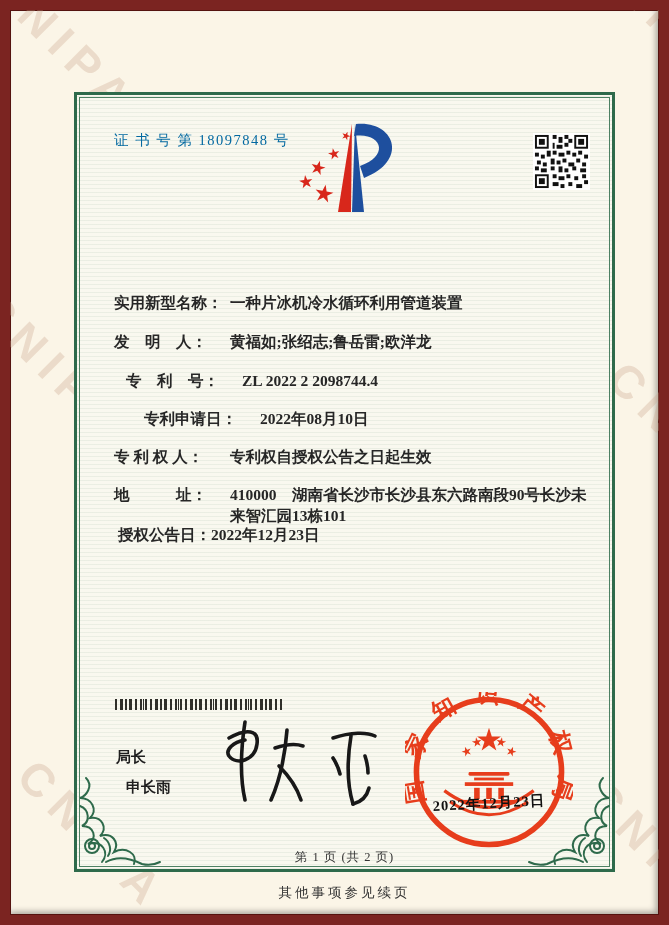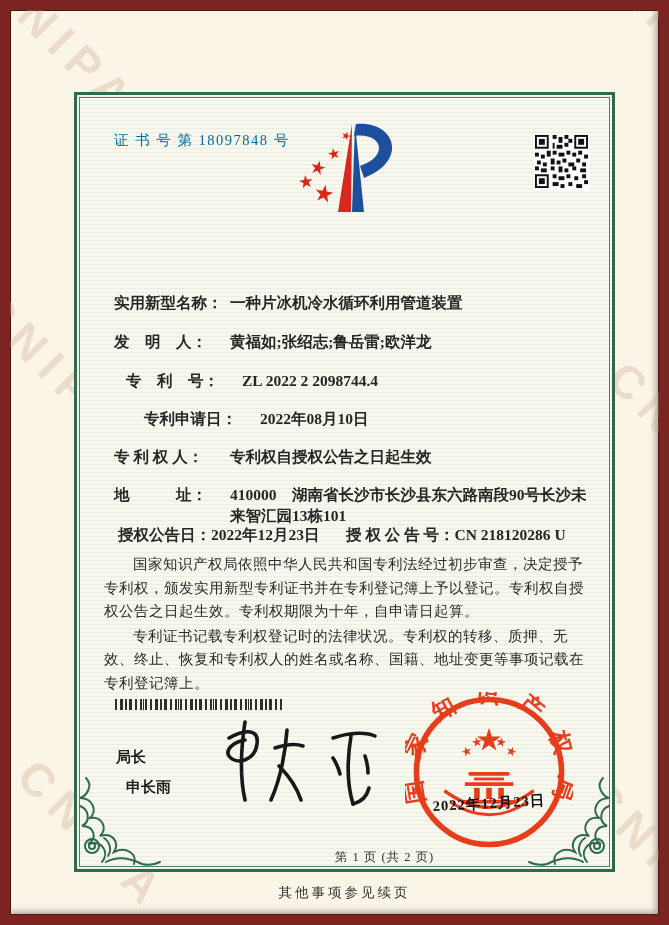--- a/index.html
+++ b/index.html
@@ -54,21 +54,21 @@
       repeating-linear-gradient(90deg,#15150f 0 2px,transparent 2px 5px),
       repeating-linear-gradient(90deg,#15150f 0 1px,transparent 1px 7px);
     opacity:.88;
   }
   .director{font-family:"Liberation Sans","DejaVu Sans",sans-serif;font-weight:700;font-size:15px;color:#1f1f1f;}
   .sealdate{
     font-size:14.5px;font-weight:600;color:#111;
     width:170px;text-align:center;letter-spacing:1px;
     transform:rotate(-3deg);
   }
-  .pageinfo{width:541px;text-align:center;font-size:12.5px;color:#333;letter-spacing:1px;margin-left:40px;}
+  .pageinfo{width:541px;text-align:center;font-size:12.5px;color:#333;letter-spacing:1px;}
   .footnote{width:669px;text-align:center;font-size:13.5px;color:#333;letter-spacing:3px;}
 </style>
 </head>
 <body>
 
 <div class="cert">
 
   <div class="wm" style="left:-42px;top:6px;">CNIPA</div>
   <div class="wm" style="left:556px;top:-22px;">CNIPA</div>
   <div class="wm" style="left:-52px;top:330px;">CNIPA</div>
@@ -174,28 +174,21 @@
   <div class="abs row" style="left:104px;top:436px;">
     <span class="lbl">专 利 权 人：</span><span class="val">专利权自授权公告之日起生效</span>
   </div>
   <div class="abs row" style="left:104px;top:474px;">
     <span class="lbl">地　　　址：</span><span class="val">410000　湖南省长沙市长沙县东六路南段90号长沙未来智汇园13栋101</span>
   </div>
 
   <div class="abs row" style="left:92px;top:514px;white-space:nowrap;margin-left:16px;">
     <span>授权公告日：</span><span>2022年12月23日</span>
   </div>
-  <div class="abs row" style="left:336px;top:514px;white-space:nowrap;">
-    <span>授 权 公 告 号：</span><span>CN 218120286 U</span>
-  </div>
-
-  <div class="abs paras" style="left:94px;top:543px;">
-    <p>国家知识产权局依照中华人民共和国专利法经过初步审查，决定授予专利权，颁发实用新型专利证书并在专利登记簿上予以登记。专利权自授权公告之日起生效。专利权期限为十年，自申请日起算。</p>
-    <p>专利证书记载专利权登记时的法律状况。专利权的转移、质押、无效、终止、恢复和专利权人的姓名或名称、国籍、地址变更等事项记载在专利登记簿上。</p>
-  </div>
+
 
   <div class="abs barcode" style="left:105px;top:689px;"></div>
 
   <div class="abs director" style="left:106px;top:738px;">局长</div>
   <div class="abs director" style="left:116px;top:768px;">申长雨</div>
 
   <svg class="abs" style="left:205px;top:698px;" width="170" height="106" viewBox="0 0 170 106">
     <g fill="none" stroke="#181818" stroke-width="3.6" stroke-linecap="round" stroke-linejoin="round">
       <path d="M30,14 C26,40 25,70 30,92"></path>
       <path d="M14,30 C32,20 44,22 42,36 C40,52 22,58 14,48 C10,42 18,34 30,32"></path>

